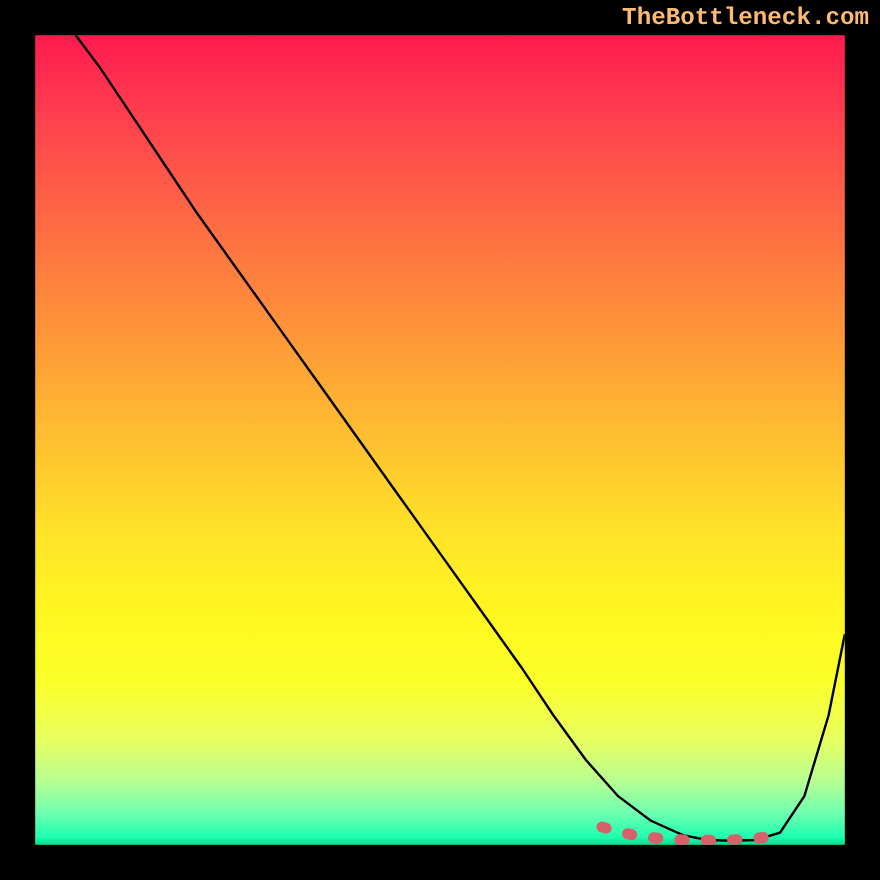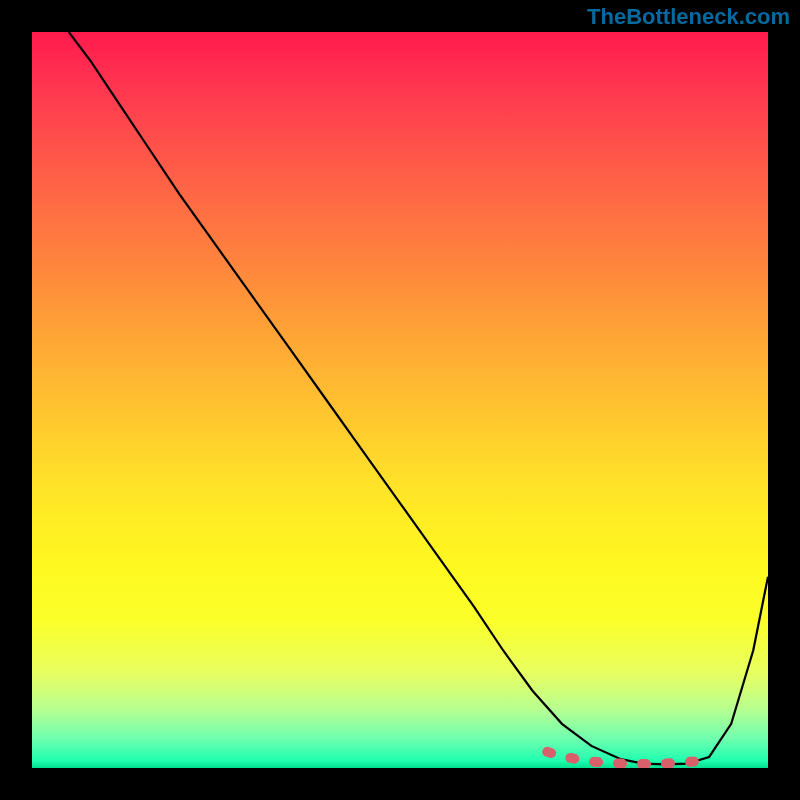--- a/index.html
+++ b/index.html
@@ -2,24 +2,25 @@
 <html><head>
 <meta charset="utf-8">
 <style>
   * { margin: 0; padding: 0; box-sizing: border-box; }
   body { width: 800px; height: 800px; background: #000; font-family: Arial, sans-serif; }
   #container { position: relative; width: 800px; height: 800px; }
   #watermark {
     position: absolute;
     top: 4px;
     right: 10px;
-    color: #0369a1;
+    color: #fdba74;
     font-size: 22px;
     font-weight: bold;
     z-index: 10;
+    font-family: Liberation Mono, monospace;
   }
   #plot {
     position: absolute;
     top: 32px;
     left: 32px;
     width: 736px;
     height: 736px;
   }
   #gradient-bg {
     position: absolute;

